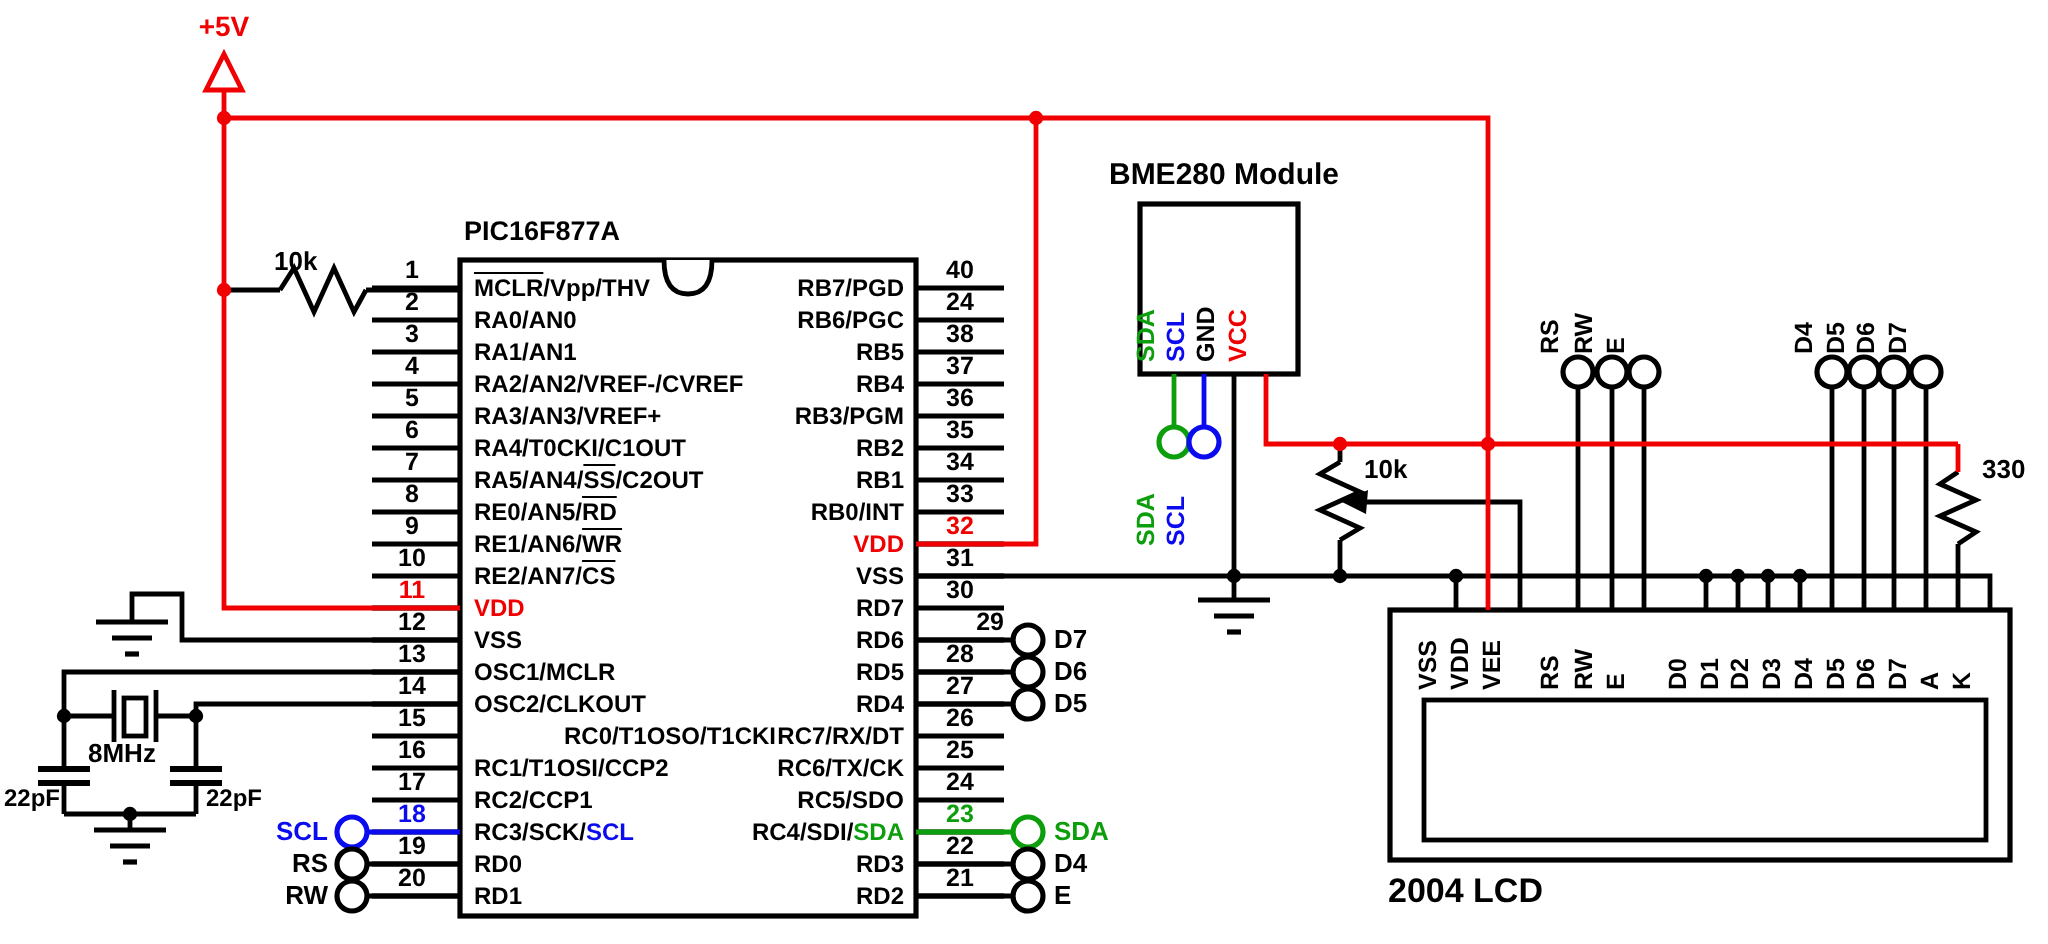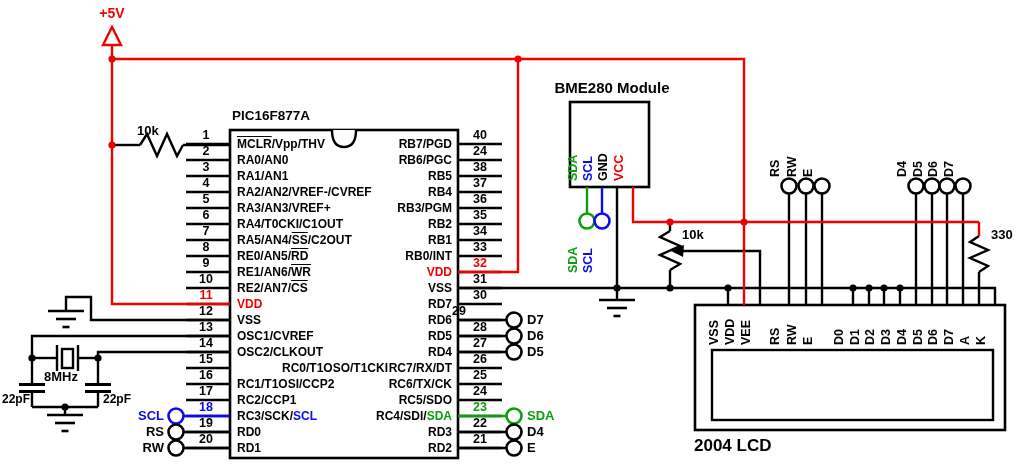--- a/index.html
+++ b/index.html
@@ -255,21 +255,21 @@
     <div class="plab" style="left: 237px; top: 248px;"><span>RE0/AN5/</span><span class="ov">RD</span></div>
     <div class="pnum" style="left: 184px; top: 256px;">9</div>
     <div class="plab" style="left: 237px; top: 264px;"><span>RE1/AN6/</span><span class="ov">WR</span></div>
     <div class="pnum" style="left: 184px; top: 272px;">10</div>
     <div class="plab" style="left: 237px; top: 280px;"><span>RE2/AN7/</span><span class="ov">CS</span></div>
     <div class="pnum" style="left: 184px; top: 288px; color: rgb(240, 0, 0);">11</div>
     <div class="plab" style="left: 237px; top: 296px;"><span style="color: rgb(240, 0, 0);">VDD</span></div>
     <div class="pnum" style="left: 184px; top: 304px;">12</div>
     <div class="plab" style="left: 237px; top: 312px;"><span>VSS</span></div>
     <div class="pnum" style="left: 184px; top: 320px;">13</div>
-    <div class="plab" style="left: 237px; top: 328px;"><span>OSC1/CVREF</span></div>
+    <div class="plab" style="left: 237px; top: 328px;"><span>OSC1/MCLR</span></div>
     <div class="pnum" style="left: 184px; top: 336px;">14</div>
     <div class="plab" style="left: 237px; top: 344px;"><span>OSC2/CLKOUT</span></div>
     <div class="pnum" style="left: 184px; top: 352px;">15</div>
     <div class="plab" style="left: 237px; top: 360px; margin-left: 45px;"><span>RC0/T1OSO/T1CKI</span></div>
     <div class="pnum" style="left: 184px; top: 368px;">16</div>
     <div class="plab" style="left: 237px; top: 376px;"><span>RC1/T1OSI/CCP2</span></div>
     <div class="pnum" style="left: 184px; top: 384px;">17</div>
     <div class="plab" style="left: 237px; top: 392px;"><span>RC2/CCP1</span></div>
     <div class="pnum" style="left: 184px; top: 400px; color: rgb(11, 11, 240);">18</div>
     <div class="plab" style="left: 237px; top: 408px;"><span>RC3/SCK/</span><span style="color: rgb(11, 11, 240);">SCL</span></div>
@@ -292,21 +292,21 @@
     <div class="pnum" style="left: 458px; top: 224px;">34</div>
     <div class="plab" style="right: 572px; top: 232px;"><span>RB1</span></div>
     <div class="pnum" style="left: 458px; top: 240px;">33</div>
     <div class="plab" style="right: 572px; top: 248px;"><span>RB0/INT</span></div>
     <div class="pnum" style="left: 458px; top: 256px; color: rgb(240, 0, 0);">32</div>
     <div class="plab" style="right: 572px; top: 264px;"><span style="color: rgb(240, 0, 0);">VDD</span></div>
     <div class="pnum" style="left: 458px; top: 272px;">31</div>
     <div class="plab" style="right: 572px; top: 280px;"><span>VSS</span></div>
     <div class="pnum" style="left: 458px; top: 288px;">30</div>
     <div class="plab" style="right: 572px; top: 296px;"><span>RD7</span></div>
-    <div class="pnum" style="left: 437px; top: 304px;">29</div>
+    <div class="pnum" style="left: 458px; top: 304px; text-align: right;">29</div>
     <div class="plab" style="right: 572px; top: 312px;"><span>RD6</span></div>
     <div class="pnum" style="left: 458px; top: 320px;">28</div>
     <div class="plab" style="right: 572px; top: 328px;"><span>RD5</span></div>
     <div class="pnum" style="left: 458px; top: 336px;">27</div>
     <div class="plab" style="right: 572px; top: 344px;"><span>RD4</span></div>
     <div class="pnum" style="left: 458px; top: 352px;">26</div>
     <div class="plab" style="right: 572px; top: 360px;"><span>RC7/RX/DT</span></div>
     <div class="pnum" style="left: 458px; top: 368px;">25</div>
     <div class="plab" style="right: 572px; top: 376px;"><span>RC6/TX/CK</span></div>
     <div class="pnum" style="left: 458px; top: 384px;">24</div>

